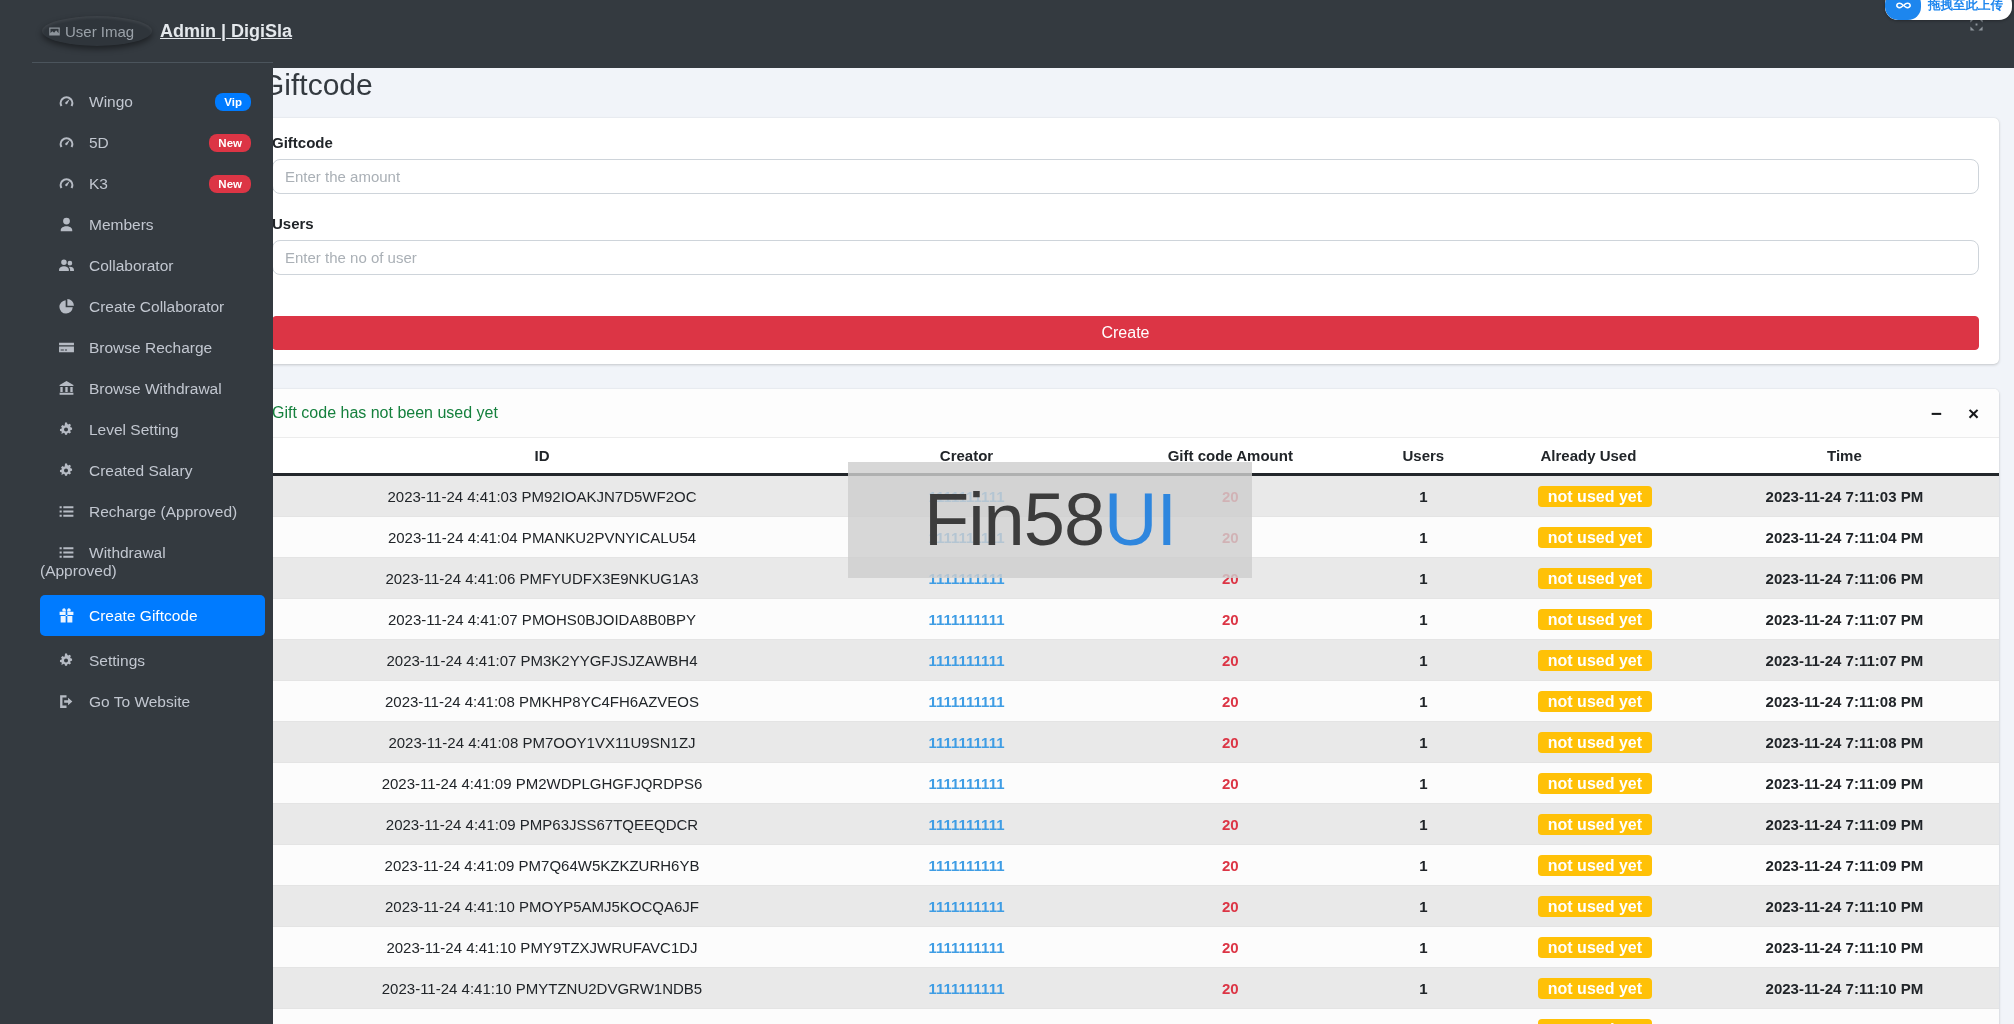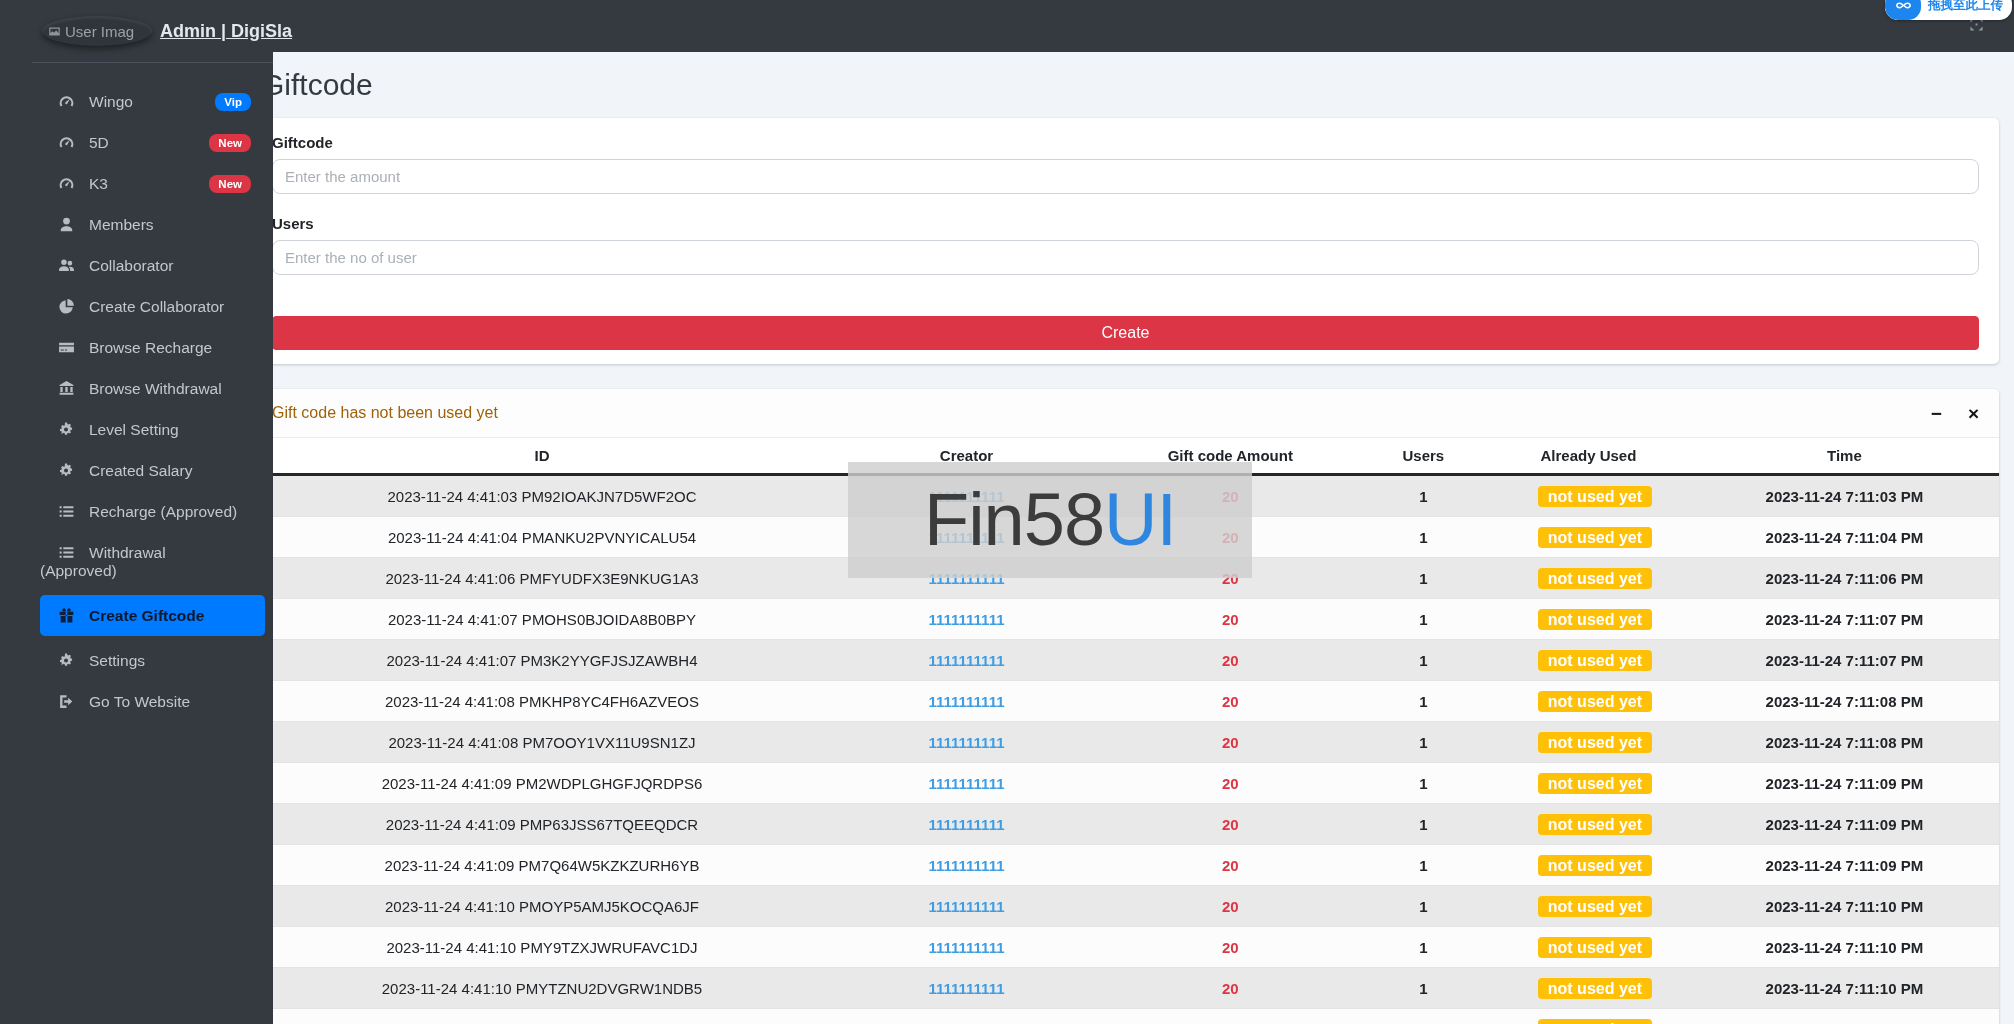--- a/index.html
+++ b/index.html
@@ -18,26 +18,26 @@
     display:flex;align-items:center;gap:4px;padding:0 6px;overflow:hidden;flex:0 0 auto;}
   .broken-icon{color:#8d949b;display:inline-flex;}
   .broken-icon svg{width:13px;height:13px;}
   .logo-alt{color:#9aa1a8;font-size:15px;white-space:nowrap;}
   .brand-link{color:#e4e8ec;font-size:18px;font-weight:600;text-decoration:underline;margin-left:8px;white-space:nowrap;cursor:pointer;}
 
   .nav{padding-top:18px;display:block;}
   .nav-item{display:block;position:relative;margin:0 8px;padding:11.5px 0;border-radius:5px;color:#c2c7d0;font-size:15.5px;line-height:18px;cursor:pointer;text-decoration:none;}
   .nav-item .nav-icon{display:inline-block;width:19px;height:17px;margin-left:18px;margin-right:12px;vertical-align:-3px;}
   .nav-item .nav-icon svg{width:17px;height:17px;fill:currentColor;opacity:.92;}
-  .nav-item.active{background:#007bff;color:#0f172a;margin:4px 8px;font-weight:bold;}
+  .nav-item.active{background:#007bff;color:#ffffff;margin:4px 8px;}
   .nav-badge{position:absolute;right:14px;top:50%;transform:translateY(-50%);color:#fff;font-size:11.5px;font-weight:bold;
     padding:3px 9px;border-radius:8px;line-height:12px;}
 
   
-  .topbar{position:absolute;left:241px;top:0;right:0;height:52px;background:#343a40;z-index:15;}
+  .topbar{position:absolute;left:241px;top:0;right:0;height:68px;background:#343a40;z-index:15;}
   .hamburger{position:absolute;left:16px;top:17px;color:#cdd2d8;cursor:pointer;display:inline-flex;}
   .hamburger svg{width:17px;height:17px;fill:currentColor;}
   .upload-badge{position:absolute;top:-9px;right:2px;height:29px;background:#ffffff;border-radius:13px;display:flex;align-items:stretch;overflow:hidden;cursor:pointer;box-shadow:0 1px 3px rgba(0,0,0,.3);z-index:30;}
   .ub-left{width:36px;background:#1d86ee;display:flex;align-items:center;justify-content:center;border-radius:13px;}
   .ub-left svg{width:17px;height:17px;fill:#ffffff;}
   .ub-text{color:#1d86ee;font-size:12.5px;font-weight:bold;display:flex;align-items:center;padding:0 9px 0 7px;white-space:nowrap;}
   .expand{position:absolute;top:17px;right:30px;color:#8e959c;cursor:pointer;display:inline-flex;}
   .expand svg{width:15px;height:15px;fill:currentColor;}
 
   
@@ -49,21 +49,21 @@
   .form-label{display:block;font-size:15px;font-weight:bold;color:#212529;margin:0 0 8px 0;}
   .form-input{display:block;width:100%;box-sizing:border-box;height:35px;border:1px solid #ced4da;border-radius:8px;
     padding:0 12px;font-size:15px;color:#495057;background:#fff;outline:none;font-family:inherit;}
   .form-input::placeholder{color:#aab0b6;}
   .group2{margin-top:21px;}
   .create-btn{display:block;width:100%;margin-top:41px;height:34px;background:#dc3545;border:1px solid #dc3545;border-radius:4px;
     color:#ffffff;font-size:16px;font-family:inherit;cursor:pointer;}
 
   .table-card{margin-top:25px;min-height:700px;border-radius:5px 5px 0 0;}
   .card-header{height:48px;display:flex;align-items:center;padding:0 20px;border-bottom:1px solid #ececec;background:#fdfdfd;border-radius:5px 5px 0 0;}
-  .card-title{font-size:16px;color:#a16207;}
+  .card-title{font-size:16px;color:#15803d;}
   .card-tools{margin-left:auto;display:flex;align-items:center;gap:26px;}
   .tool-btn{color:#16181b;font-size:19px;font-weight:bold;line-height:1;cursor:pointer;}
 
   table.gift-table{width:100%;border-collapse:collapse;table-layout:fixed;}
   .gift-table th{font-size:15px;font-weight:bold;color:#212529;text-align:center;padding:9px 6px;border-bottom:3px solid #23272b;}
   .gift-table td{font-size:15px;color:#212529;text-align:center;padding:0 6px;height:40px;border-top:1px solid #e4e4e4;white-space:nowrap;overflow:hidden;}
   .gift-table tbody tr:nth-child(odd){background:#e9e9e9;}
   .gift-table tbody tr:nth-child(even){background:#fcfcfc;}
   td.cell-id{font-weight:400;}
   .creator-link{color:#3f9de4;font-weight:bold;cursor:pointer;}

